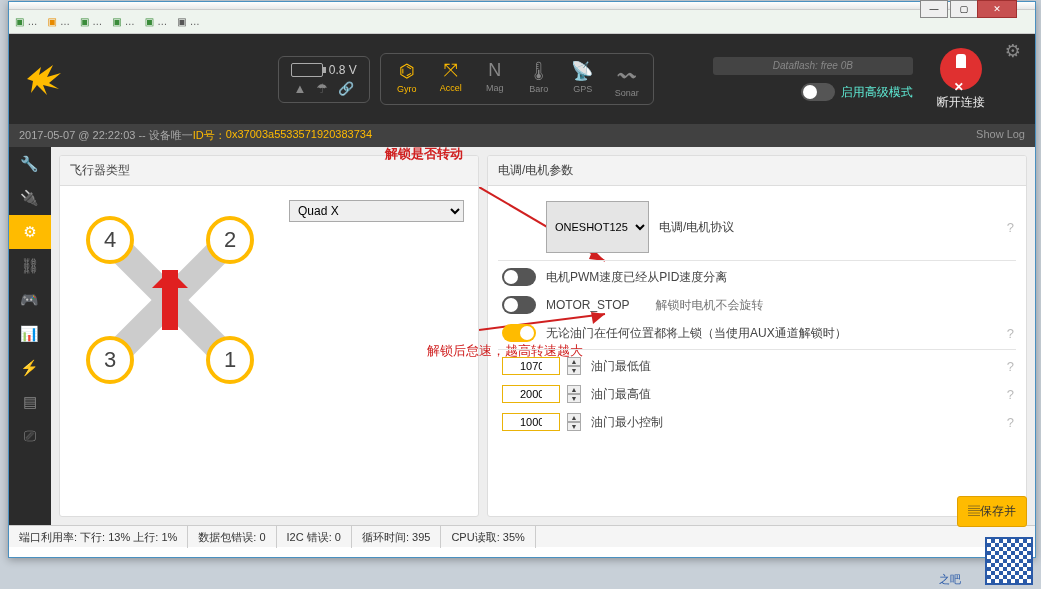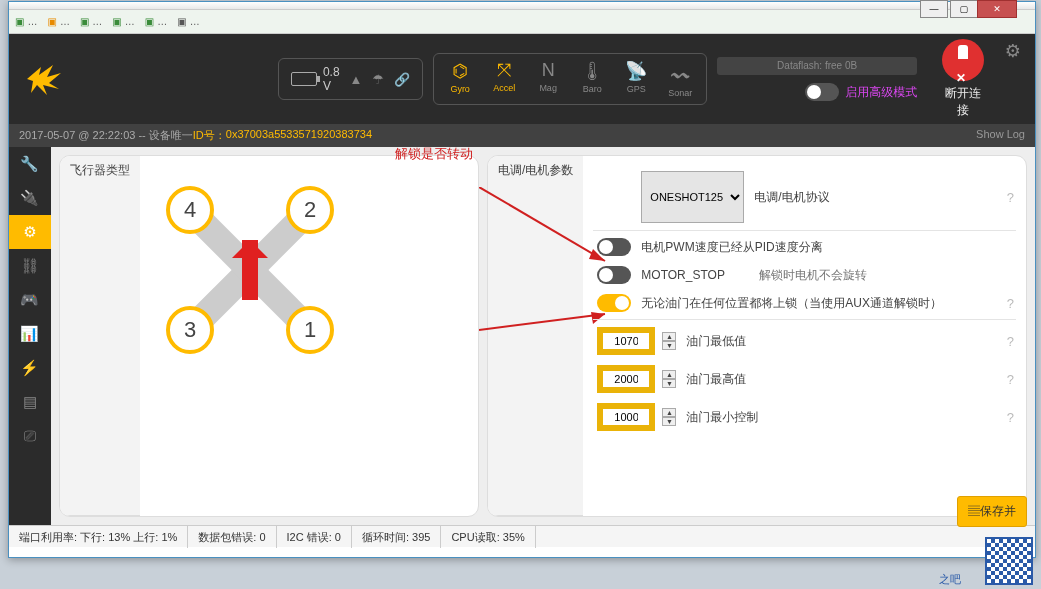--- a/index.html
+++ b/index.html
@@ -15,75 +15,75 @@
 .tab .g{color:#3a8c3a;} .tab .o{color:#e88b00;}
 .app { background:#2b2b2b; }
 .topbar { height:90px; display:flex; align-items:center; padding:0 14px; gap:10px; }
 .logo { display:flex; align-items:center; gap:8px; }
 .logo-wasp { width:40px; height:40px; }
 .logo-text { line-height:1; }
 .logo-text .main { font-size:26px; font-weight:700; letter-spacing:1px; }
 .logo-text .main .b{color:#ffbb00;} .logo-text .main .f{color:#eee;}
 .logo-text .sub { font-size:9px; color:#aaa; letter-spacing:2px; }
 .logo-text .sub .v{color:#ffbb00;}
-.battery-box { margin-left:24px; border:1px solid #555; border-radius:6px; padding:6px 12px; display:flex; flex-direction:row; align-items:center; gap:4px; }
+.battery-box { margin-left:24px; border:1px solid #555; border-radius:6px; padding:6px 12px; display:flex; flex-direction:column; align-items:center; gap:4px; }
 .batt-row{display:flex;align-items:center;gap:6px;}
 .batt-icon{width:32px;height:14px;border:1px solid #aaa;border-radius:2px;position:relative;}
 .batt-icon::after{content:"";position:absolute;right:-4px;top:3px;width:3px;height:6px;background:#aaa;}
 .batt-v{color:#ccc;font-size:12px;}
 .warn-row{display:flex;gap:10px;color:#888;font-size:13px;}
 .warn-row .link{color:#ffbb00;}
 .sensor-box{border:1px solid #555;border-radius:6px;padding:6px 4px;display:flex;}
 .sensor{width:44px;text-align:center;color:#888;font-size:9px;}
 .sensor.on{color:#ffbb00;}
 .sensor .ic{font-size:18px;display:block;margin-bottom:2px;}
 .dataflash{margin-left:auto;text-align:center;}
-.df-bar{width:200px;height:18px;background:#444;border-radius:3px;color:#888;font-size:10px;line-height:18px;}
-.adv-mode{margin-top:8px;color:#d946ef;font-size:12px;display:flex;align-items:center;gap:6px;justify-content:flex-end;}
+.df-bar{width:200px;height:18px;background:#444;border-radius:3px;color:#888;font-size:10px;line-height:18px;font-style:italic;}
+.adv-mode{margin-top:8px;color:#5eead4;font-size:12px;display:flex;align-items:center;gap:6px;justify-content:flex-end;}
 .toggle{width:34px;height:18px;background:#555;border-radius:9px;position:relative;display:inline-block;}
 .toggle::after{content:"";position:absolute;width:14px;height:14px;background:#fff;border-radius:50%;top:2px;left:2px;}
 .toggle.on{background:#ffbb00;}
 .toggle.on::after{left:18px;}
 .disconnect{text-align:center;margin-left:14px;}
 .disc-icon{width:42px;height:42px;background:#e03030;border-radius:50%;color:#fff;font-size:18px;line-height:42px;margin:0 auto 4px;position:relative;}
 .disc-icon::before{content:"";position:absolute;left:16px;top:6px;width:10px;height:14px;background:#fff;border-radius:3px 3px 0 0;}
 .disc-icon::after{content:"✕";position:absolute;left:14px;top:18px;font-size:12px;font-weight:700;}
 .disc-label{color:#eee;font-size:12px;}
 .gear{color:#888;font-size:18px;margin-left:10px;align-self:flex-start;margin-top:6px;}
 .logline{background:#414141;color:#aaa;font-size:11px;padding:4px 10px;display:flex;}
 .logline .id{color:#ffbb00;text-align:right;}
 .logline .show{margin-left:auto;color:#999;}
 .main{display:flex;height:378px;}
 .sidebar{width:42px;background:#2b2b2b;display:flex;flex-direction:column;}
 .sb-item{height:34px;color:#888;text-align:center;line-height:34px;font-size:15px;}
 .sb-item.active{background:#ffbb00;color:#fff;}
 .content{flex:1;background:#eeeeee;padding:8px;display:flex;gap:8px;overflow:hidden;position:relative;}
-.panel{background:#fff;border:1px solid #ddd;border-radius:11px;flex:1;display:flex;flex-direction:row;overflow:hidden;}
+.panel{background:#fff;border:1px solid #ddd;border-radius:3px;flex:1;display:flex;flex-direction:column;overflow:hidden;}
 .panel-left{flex:0 0 420px;}
 .panel-hdr{background:#f3f3f3;border-bottom:1px solid #ddd;padding:6px 10px;font-size:12px;color:#444;}
 .note-red{color:#d02020;font-size:13px;position:absolute;}
-.note1{left:344px;top:-2px;}
+.note1{left:334px;top:-2px;font-weight:bold;}
 .note2{left:376px;top:195px;}
 .panel-body{padding:10px;flex:1;position:relative;}
 .mixer-sel{width:175px;position:absolute;right:14px;top:14px;font-size:12px;padding:2px 4px;background:#efefef;border:1px solid #aaa;}
 .mixer-img{width:180px;height:180px;margin:14px 10px;position:relative;}
 .mixer-img .arm{position:absolute;width:26px;height:130px;background:#ccc;left:77px;top:25px;}
 .mixer-img .arm.a1{transform:rotate(45deg);} .mixer-img .arm.a2{transform:rotate(-45deg);}
 .mixer-img .mot{position:absolute;width:48px;height:48px;border:4px solid #ffbb00;border-radius:50%;background:#fff;color:#444;font-size:22px;text-align:center;line-height:40px;}
 .mixer-img .mot::before,.mixer-img .mot::after{content:"";position:absolute;width:0;height:0;border:5px solid transparent;}
 .mixer-img .m1{right:6px;bottom:6px;} .mixer-img .m2{right:6px;top:6px;} .mixer-img .m3{left:6px;bottom:6px;} .mixer-img .m4{left:6px;top:6px;}
 .mixer-img .arrow{position:absolute;left:82px;top:60px;width:16px;height:60px;background:#e02020;}
 .mixer-img .arrow::before{content:"";position:absolute;left:-10px;top:-18px;border:18px solid transparent;border-bottom-color:#e02020;}
 .row{display:flex;align-items:center;gap:10px;padding:5px 4px;font-size:12px;color:#444;position:relative;}
 .row .sel{font-size:11px;padding:18px 4px;border:1px solid #aaa;background:#e5e5e5;margin-left:44px;}
-.row .num{width:58px;font-size:11px;padding:2px 11px;border:6px solid #eab308;}
+.row .num{width:58px;font-size:11px;padding:2px 17px;border:1px solid #eab308;}
 .row .spin{display:inline-flex;flex-direction:column;margin-left:-3px;}
 .row .spin span{width:14px;height:9px;border:1px solid #aaa;font-size:7px;text-align:center;line-height:7px;background:#efefef;}
 .row .help{position:absolute;right:2px;color:#bbb;font-size:13px;}
-.row .desc{color:#777;margin-left:24px;}
+.row .desc{color:#777;margin-left:16px;}
 .hr{height:1px;background:#e4e4e4;margin:2px 0;}
 .red-arrow{position:absolute;pointer-events:none;}
 .ra1{left:428px;top:40px;width:130px;height:80px;}
 .ra2{left:428px;top:165px;width:130px;height:20px;}
 .status{background:#f5f5f5;border-top:1px solid #ccc;height:22px;display:flex;align-items:center;font-size:11px;color:#333;}
 .status .cell{padding:0 10px;border-right:1px solid #ccc;line-height:22px;}
 .save-btn{position:absolute;right:8px;bottom:30px;background:#ffbb00;color:#333;font-size:12px;padding:6px 10px;border-radius:3px;border:1px solid #e0a000;}
 .overlay-logo{position:absolute;right:62px;bottom:2px;width:148px;height:48px;}
 .overlay-logo .t1{font-size:26px;font-weight:700;}
 .overlay-logo .t1 .bl{color:#2a5aa8;} .overlay-logo .t1 .or{color:#e07000;}
@@ -188,32 +188,34 @@
         <div class="sb-item">⛓</div>
         <div class="sb-item">🎮</div>
         <div class="sb-item">📊</div>
         <div class="sb-item">⚡</div>
         <div class="sb-item">▤</div>
         <div class="sb-item">⎚</div>
       </div>
 
       <div class="content">
         <div class="note-red note1">解锁是否转动</div>
+        <div class="note-red note2">解锁后怠速，越高转速越大</div>
         <svg class="red-arrow ra1">
             <line x1="0" y1="0" x2="126" y2="74" stroke="#d02020" stroke-width="2"></line>
             <polygon points="126,74 114,62 110,72" fill="#d02020"></polygon>
           </svg>
         <svg class="red-arrow ra2">
             <line x1="0" y1="18" x2="126" y2="2" stroke="#d02020" stroke-width="2"></line>
             <polygon points="126,2 112,0 114,12" fill="#d02020"></polygon>
           </svg>
 
         <div class="panel panel-left">
           <div class="panel-hdr">飞行器类型</div>
           <div class="panel-body">
+            <select class="mixer-sel"><option>Quad X</option></select>
             <div class="mixer-img">
               <div class="arm a1"></div>
                 <div class="arm a2"></div>
               <div class="arrow"></div>
               <div class="mot m4">4</div>
               <div class="mot m2">2</div>
               <div class="mot m3">3</div>
               <div class="mot m1">1</div>
             </div>
           </div>

